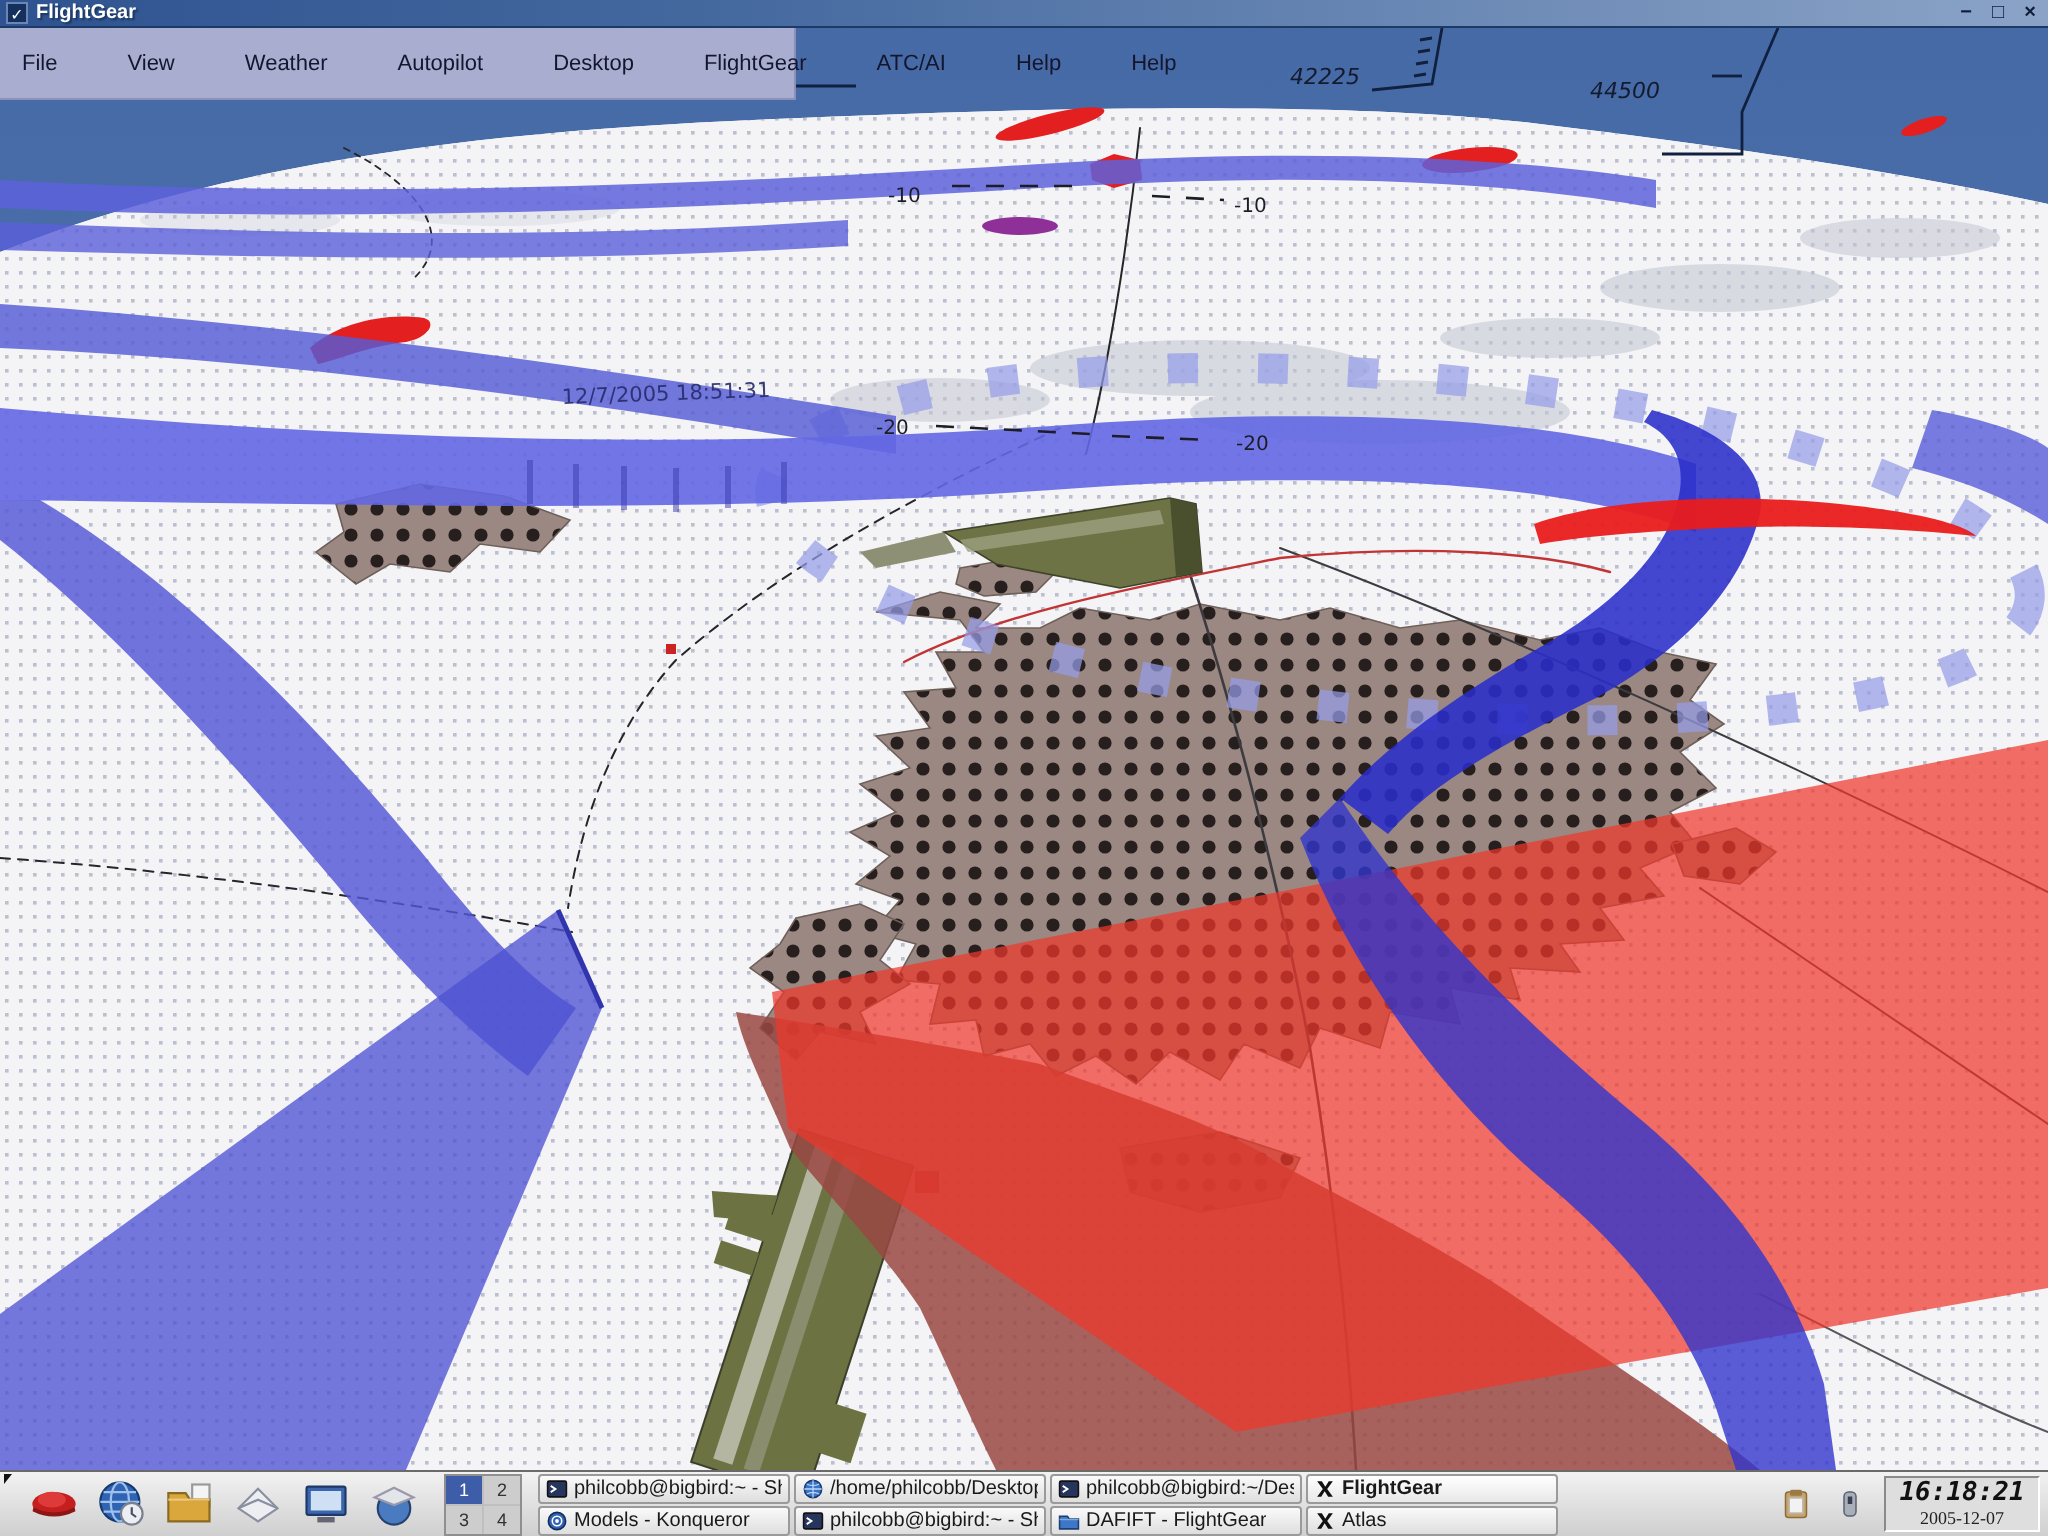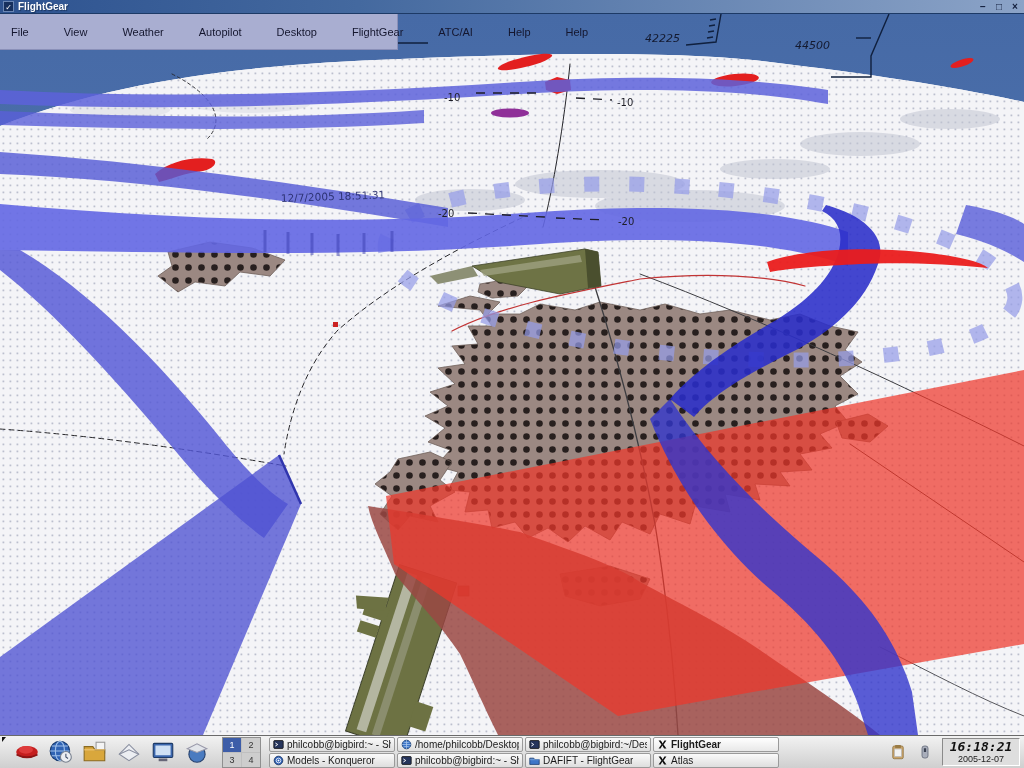--- a/index.html
+++ b/index.html
@@ -52,21 +52,21 @@
   .task-icon { width:11px; height:11px; flex:0 0 11px; margin-right:3px; }
   .task-icon svg { width:11px; height:11px; display:block; }
   .task-label { overflow:hidden; }
   .tray { margin-left:auto; display:flex; align-items:center; gap:9px; padding-right:8px; }
   .tray-icon { width:18px; height:18px; }
   .tray-icon svg { width:100%; height:100%; }
   .clock { width:78px; text-align:center; border:1px solid;
            border-color:#8a8a8a #ffffff #ffffff #8a8a8a; background:#dedede; padding:1px 2px; }
   .clock .time { font-family:"DejaVu Sans Mono", monospace; font-weight:bold; font-style:italic;
                  font-size:13px; color:#111; letter-spacing:0px; line-height:14px; }
-  .clock .date { font-size:9px; color:#222; line-height:10px; }
+  .clock .date { font-size:9px; color:#222; line-height:10px;font-family:Liberation Serif, serif; }
 </style>
 </head>
 <body>
 
 <div class="screen">
 
   <div class="fg-window">
     <div class="titlebar">
       <span class="win-icon">✓</span>
       <span class="title">FlightGear</span>

